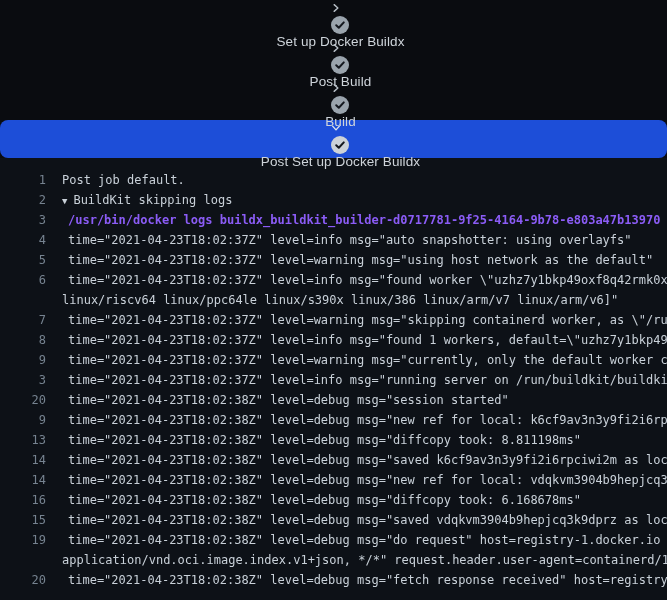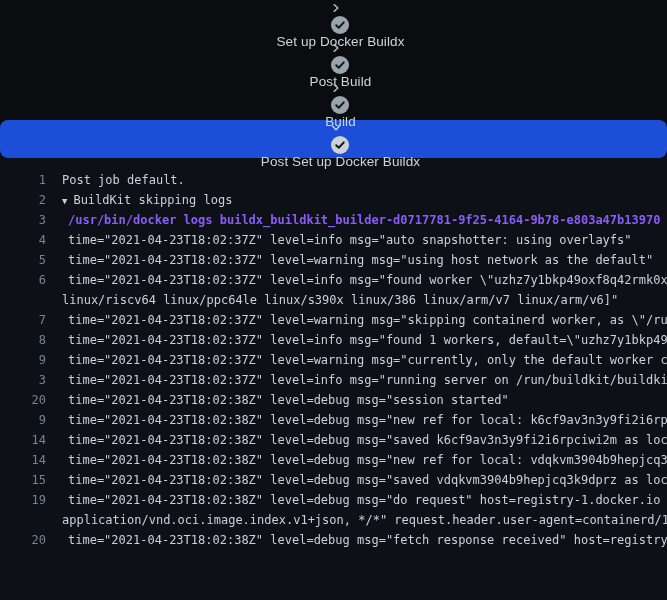--- a/index.html
+++ b/index.html
@@ -120,20 +120,22 @@
       <div class="log-row"><span class="ln">4</span><span class="lt ind1">time="2021-04-23T18:02:37Z" level=info msg="auto snapshotter: using overlayfs"</span></div>
       <div class="log-row"><span class="ln">5</span><span class="lt ind1">time="2021-04-23T18:02:37Z" level=warning msg="using host network as the default"</span></div>
       <div class="log-row"><span class="ln">6</span><span class="lt ind1">time="2021-04-23T18:02:37Z" level=info msg="found worker \"uzhz7y1bkp49oxf8q42rmk0xjd\", labels=map[], platforms=[linux/amd64 linux/arm64</span></div>
       <div class="log-row"><span class="ln"></span><span class="lt ind0">linux/riscv64 linux/ppc64le linux/s390x linux/386 linux/arm/v7 linux/arm/v6]"</span></div>
       <div class="log-row"><span class="ln">7</span><span class="lt ind1">time="2021-04-23T18:02:37Z" level=warning msg="skipping containerd worker, as \"/run/containerd/containerd.sock\" does not exist"</span></div>
       <div class="log-row"><span class="ln">8</span><span class="lt ind1">time="2021-04-23T18:02:37Z" level=info msg="found 1 workers, default=\"uzhz7y1bkp49oxf8q42rmk0xjd\""</span></div>
       <div class="log-row"><span class="ln">9</span><span class="lt ind1">time="2021-04-23T18:02:37Z" level=warning msg="currently, only the default worker can be used"</span></div>
       <div class="log-row"><span class="ln">3</span><span class="lt ind1">time="2021-04-23T18:02:37Z" level=info msg="running server on /run/buildkit/buildkitd.sock"</span></div>
       <div class="log-row"><span class="ln">20</span><span class="lt ind1">time="2021-04-23T18:02:38Z" level=debug msg="session started"</span></div>
       <div class="log-row"><span class="ln">9</span><span class="lt ind1">time="2021-04-23T18:02:38Z" level=debug msg="new ref for local: k6cf9av3n3y9fi2i6rpciwi2m"</span></div>
+      <div class="log-row"><span class="ln">13</span><span class="lt ind1">time="2021-04-23T18:02:38Z" level=debug msg="diffcopy took: 8.811198ms"</span></div>
       <div class="log-row"><span class="ln">14</span><span class="lt ind1">time="2021-04-23T18:02:38Z" level=debug msg="saved k6cf9av3n3y9fi2i6rpciwi2m as local.sharedKey"</span></div>
       <div class="log-row"><span class="ln">14</span><span class="lt ind1">time="2021-04-23T18:02:38Z" level=debug msg="new ref for local: vdqkvm3904b9hepjcq3k9dprz"</span></div>
+      <div class="log-row"><span class="ln">16</span><span class="lt ind1">time="2021-04-23T18:02:38Z" level=debug msg="diffcopy took: 6.168678ms"</span></div>
       <div class="log-row"><span class="ln">15</span><span class="lt ind1">time="2021-04-23T18:02:38Z" level=debug msg="saved vdqkvm3904b9hepjcq3k9dprz as local.sharedKey"</span></div>
       <div class="log-row"><span class="ln">19</span><span class="lt ind1">time="2021-04-23T18:02:38Z" level=debug msg="do request" host=registry-1.docker.io request.header.accept="application/vnd.docker.distribution.manifest.v2+json,</span></div>
       <div class="log-row"><span class="ln"></span><span class="lt ind0">application/vnd.oci.image.index.v1+json, */*" request.header.user-agent=containerd/1.4.0+unknown host=registry-1.docker.io</span></div>
       <div class="log-row"><span class="ln">20</span><span class="lt ind1">time="2021-04-23T18:02:38Z" level=debug msg="fetch response received" host=registry-</span></div>
     </div>
 </div>
 
 </body></html>

